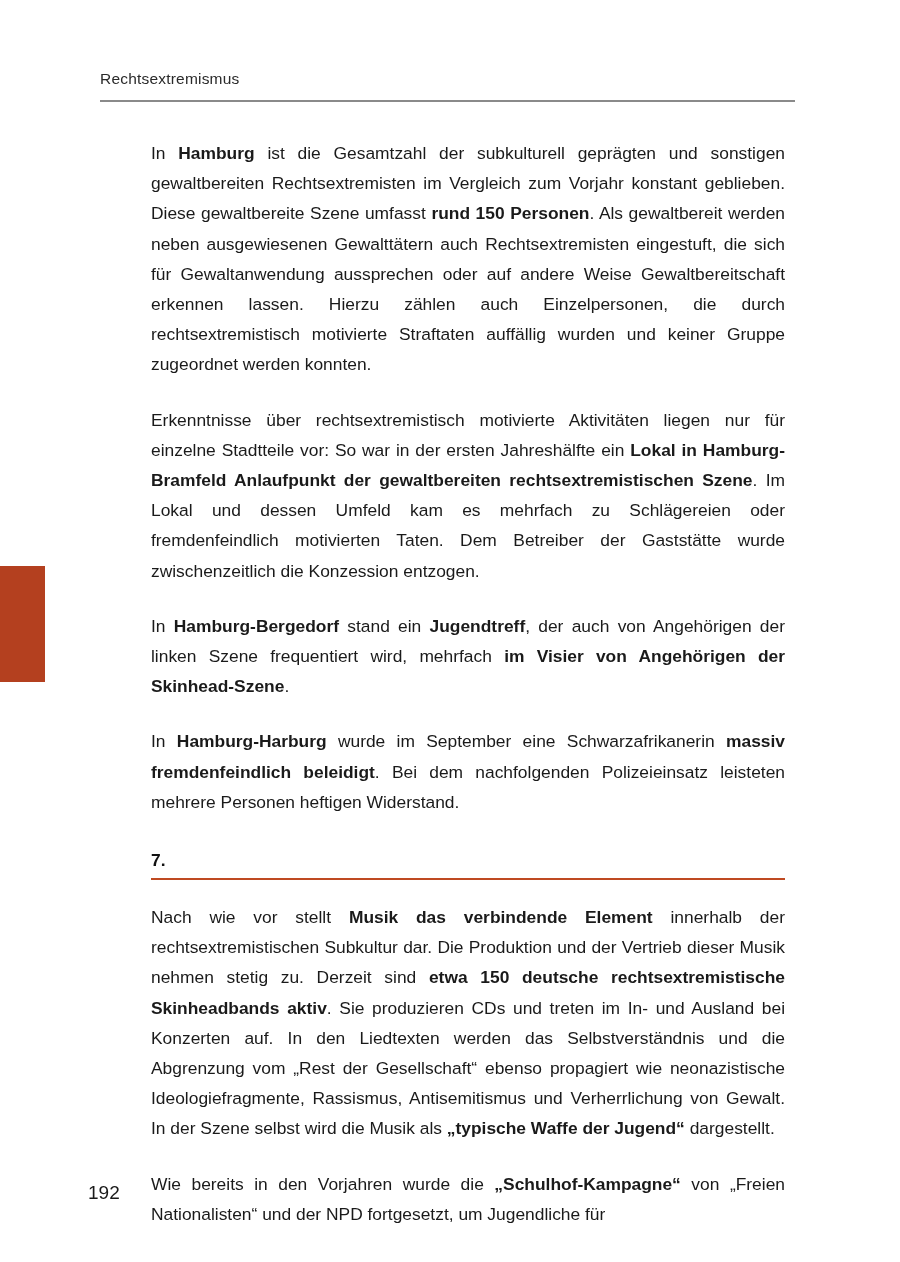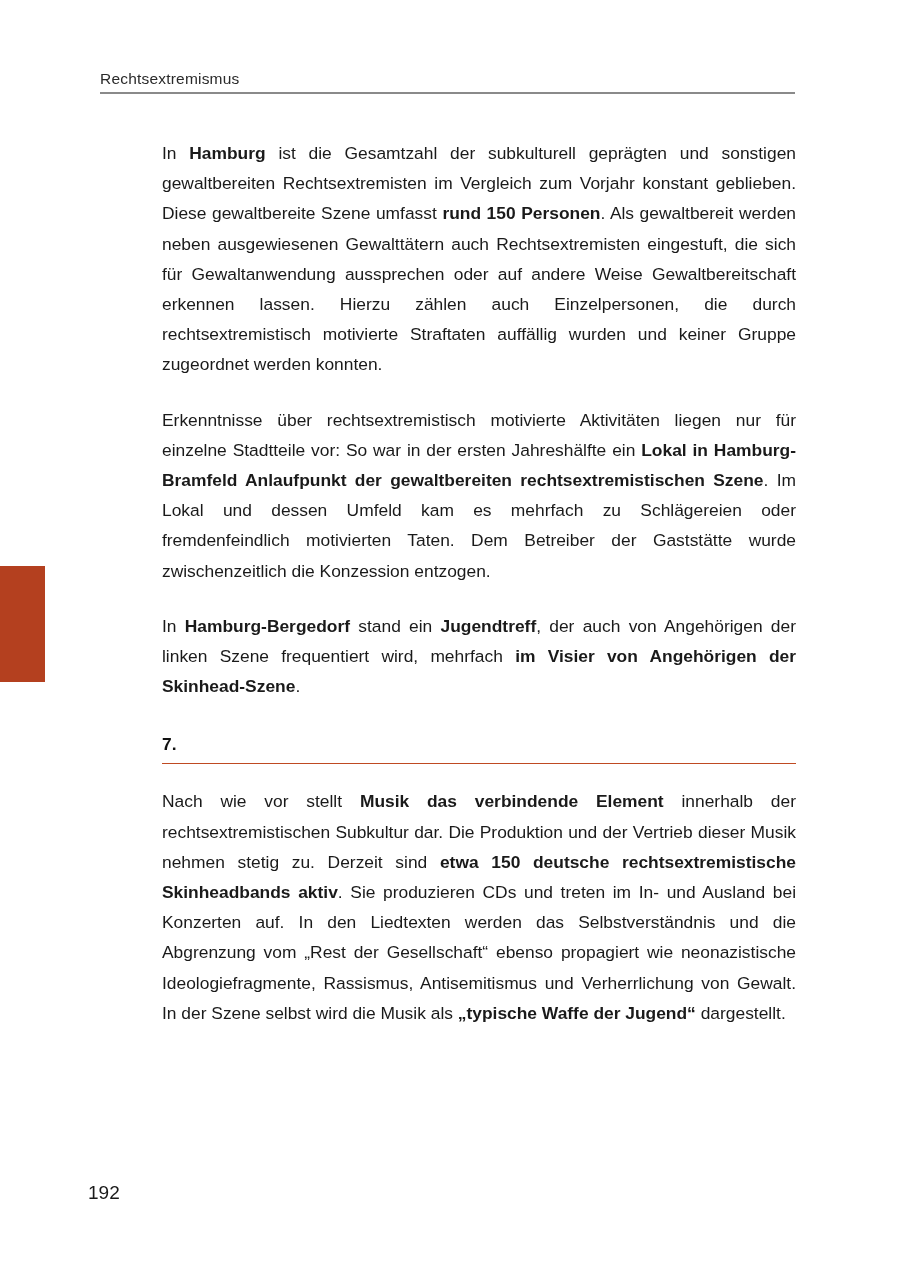--- a/index.html
+++ b/index.html
@@ -31,33 +31,33 @@
     position: absolute;
     left: 100px;
     top: 70px;
     width: 695px;
   }
   .running-header .rh-text {
     font-size: 15.5px;
     letter-spacing: 0.2px;
     color: #2a2a2a;
     display: block;
-    padding-bottom: 4px;
+    padding-bottom: 12px;
   }
   .running-header .rh-rule {
     display: block;
     height: 1.5px;
     background: #8a8a8a;
     width: 100%;
   }
 
   
   .content {
     position: absolute;
-    left: 162px;
+    left: 151px;
     top: 138px;
     width: 634px;
   }
 
   p.para {
     margin: 0 0 25px 0;
     font-size: 17.4px;
     line-height: 30.2px;
     text-align: justify;
     text-justify: inter-word;
@@ -122,26 +122,28 @@
 </div>
 
 <div class="content">
 
   <p class="para"><span>In </span><b>Hamburg</b><span> ist die Gesamtzahl der subkulturell geprägten und sonstigen gewaltbereiten Rechtsextremisten im Vergleich zum Vorjahr konstant geblieben. Diese gewaltbereite Szene umfasst </span><b>rund 150 Personen</b><span>. Als gewaltbereit werden neben ausgewiesenen Gewalttätern auch Rechtsextremisten eingestuft, die sich für Gewaltanwendung aussprechen oder auf andere Weise Gewaltbereitschaft erkennen lassen. Hierzu zählen auch Einzelpersonen, die durch rechtsextremistisch motivierte Straftaten auffällig wurden und keiner Gruppe zugeordnet werden konnten.</span></p>
 
   <p class="para"><span>Erkenntnisse über rechtsextremistisch motivierte Aktivitäten liegen nur für einzelne Stadtteile vor: So war in der ersten Jahreshälfte ein </span><b>Lokal in Hamburg-Bramfeld Anlaufpunkt der gewaltbereiten rechtsextremistischen Szene</b><span>. Im Lokal und dessen Umfeld kam es mehrfach zu Schlägereien oder fremdenfeindlich motivierten Taten. Dem Betreiber der Gaststätte wurde zwischenzeitlich die Konzession entzogen.</span></p>
 
   <p class="para"><span>In </span><b>Hamburg-Bergedorf</b><span> stand ein </span><b>Jugendtreff</b><span>, der auch von Angehörigen der linken Szene frequentiert wird, mehrfach </span><b>im Visier von Angehörigen der Skinhead-Szene</b><span>.</span></p>
 
+  <p class="para"><span>In </span><b>Hamburg-Harburg</b><span> wurde im September eine Schwarzafrikanerin </span><b>massiv fremdenfeindlich beleidigt</b><span>. Bei dem nachfolgenden Polizeieinsatz leisteten mehrere Personen heftigen Widerstand.</span></p>
 
   <div class="section-heading">
     <div class="sh-row">
       <span class="sh-number">7.</span>
     </div>
     <span class="sh-rule" style="background: rgb(191, 74, 34);"></span>
   </div>
 
   <p class="para"><span>Nach wie vor stellt </span><b>Musik das verbindende Element</b><span> innerhalb der rechtsextremistischen Subkultur dar. Die Produktion und der Vertrieb dieser Musik nehmen stetig zu. Derzeit sind </span><b>etwa 150 deutsche rechtsextremistische Skinheadbands aktiv</b><span>. Sie produzieren CDs und treten im In- und Ausland bei Konzerten auf. In den Liedtexten werden das Selbstverständnis und die Abgrenzung vom „Rest der Gesellschaft“ ebenso propagiert wie neonazistische Ideologiefragmente, Rassismus, Antisemitismus und Verherrlichung von Gewalt. In der Szene selbst wird die Musik als </span><b>„typische Waffe der Jugend“</b><span> dargestellt.</span></p>
 
+  <p class="para"><span>Wie bereits in den Vorjahren wurde die </span><b>„Schulhof-Kampagne“</b><span> von „Freien Nationalisten“ und der NPD fortgesetzt, um Jugendliche für</span></p>
 
 </div>
 
 <div class="folio">192</div>
 
 </body></html>

